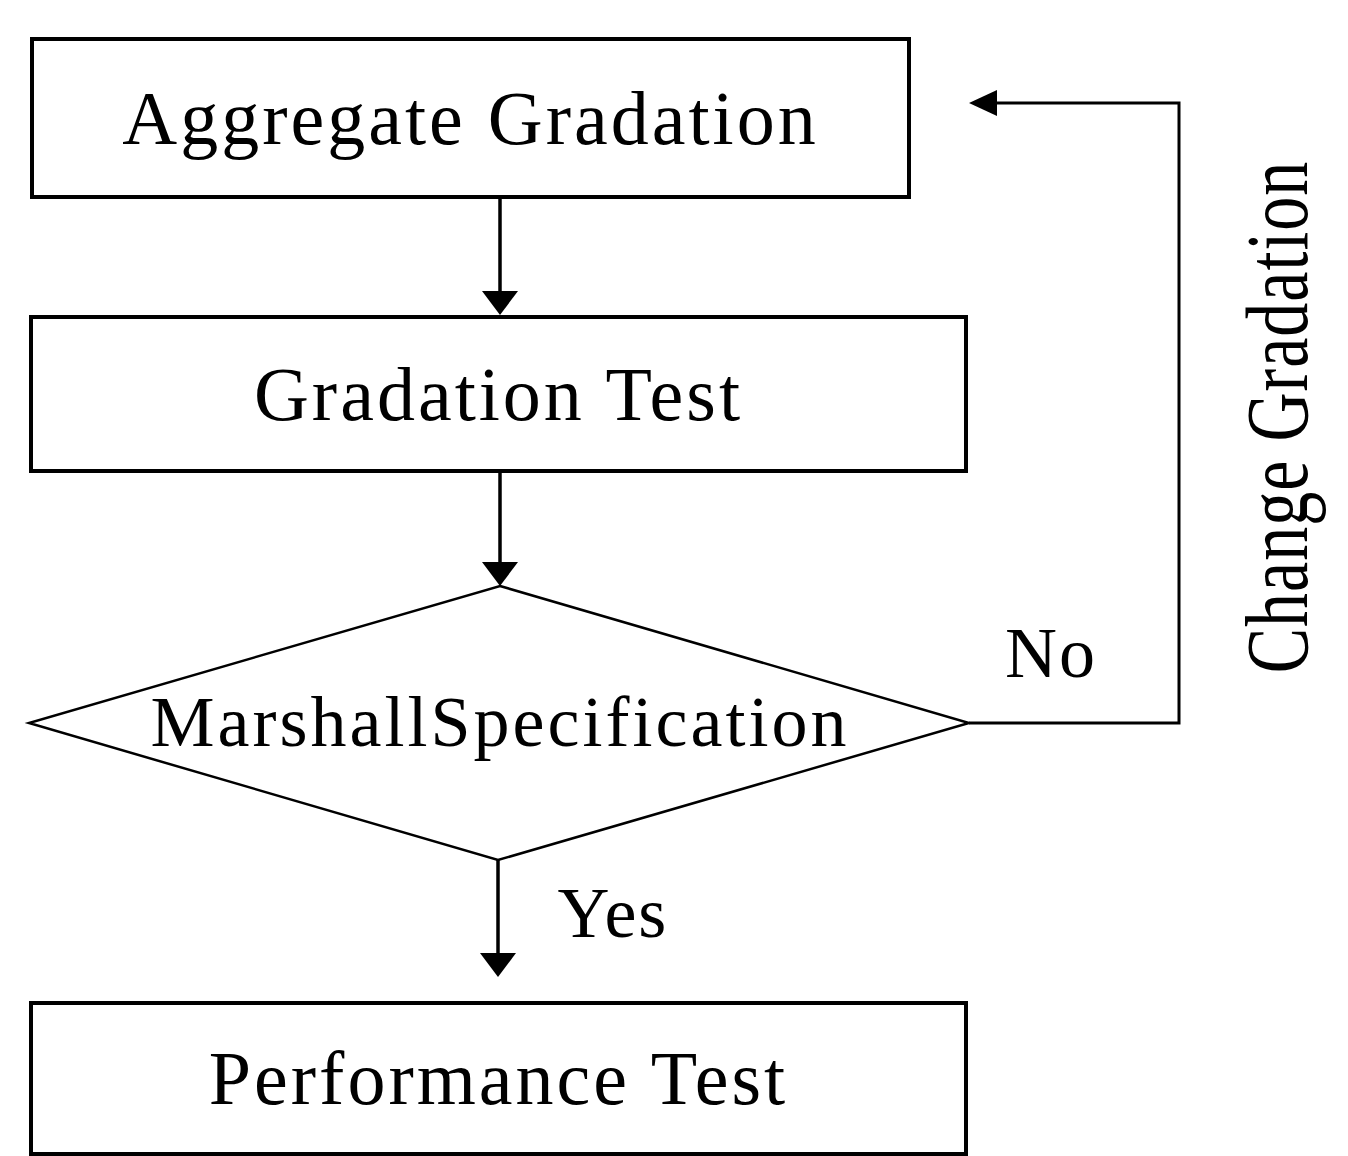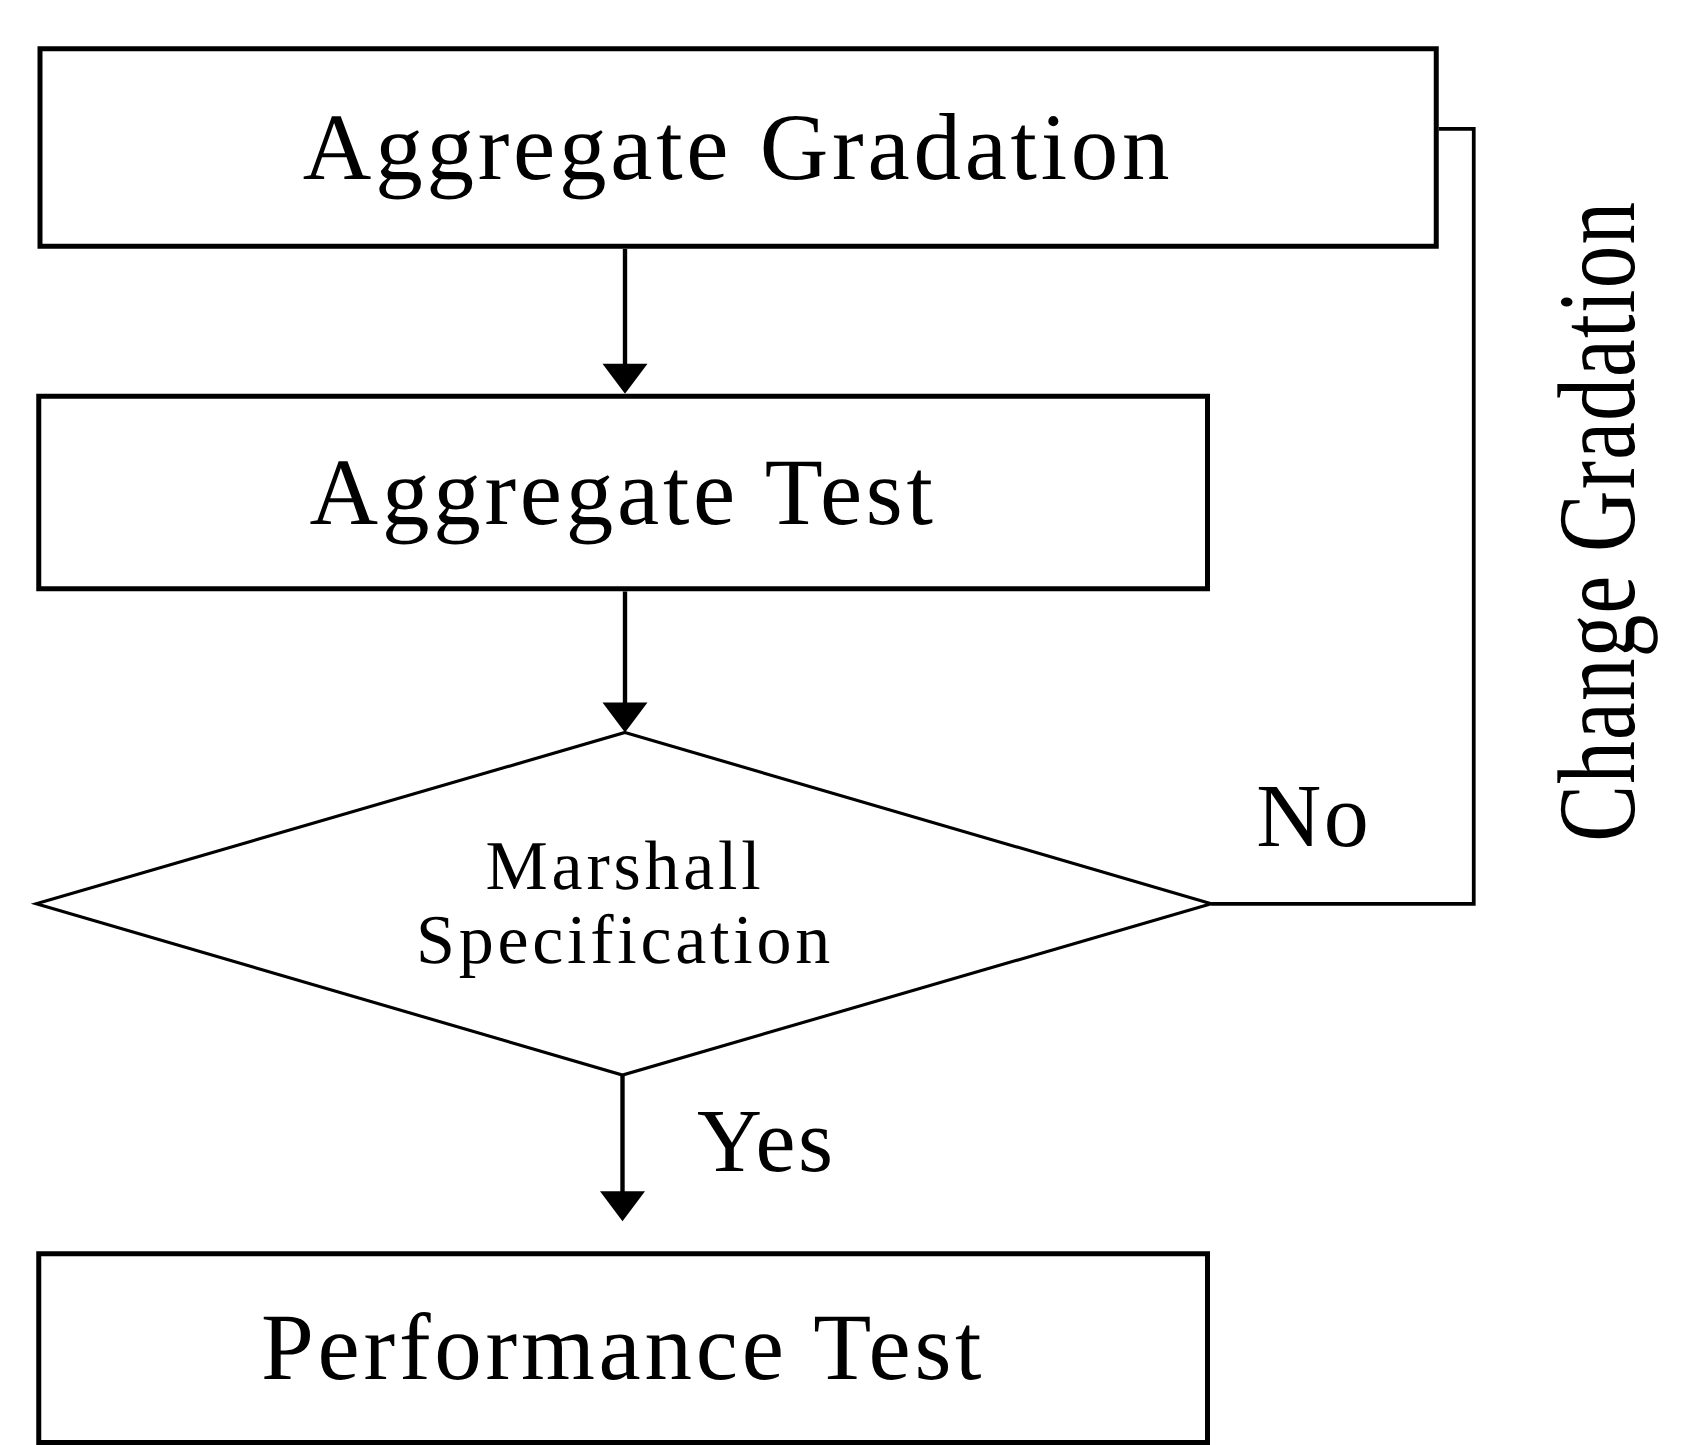--- a/index.html
+++ b/index.html
@@ -30,35 +30,35 @@
     background: #ffffff;
     display: flex;
     align-items: center;
     justify-content: center;
   }
   .node-box .node-label {
     font-size: 76px;
     letter-spacing: 3px;
     white-space: nowrap;
   }
-  .box-aggregate   { left: 30px;  top: 37px;  width: 1121px; height: 162px; }
+  .box-aggregate   { left: 30px;  top: 37px;  width: 881px; height: 162px; }
   .box-marshall    { left: 29px;  top: 315px; width: 939px; height: 158px; }
   .box-performance { left: 29px;  top: 977px; width: 939px; height: 155px; margin-top: 24px; }
 
   .decision-label {
     position: absolute;
     left: 100px;
     top: 586px;
     width: 800px;
     height: 274px;
     display: flex;
-    flex-direction: column;
+    flex-direction: row;
     align-items: center;
     justify-content: center;
-    font-size: 56px;
+    font-size: 72px;
     letter-spacing: 3px;
     line-height: 1.05;
     text-align: center;
     pointer-events: none;
   }
   .edge-label {
     position: absolute;
     display: flex;
     align-items: center;
     justify-content: center;
@@ -104,21 +104,21 @@
 
     <path d="M 969 723 H 1179 V 103 H 995" fill="none" stroke="#000000" stroke-width="3"></path>
     <polygon points="997,90 997,116 969,103" fill="#000000"></polygon>
   </svg>
 
   <div class="node-box box-aggregate">
     <span class="node-label">Aggregate Gradation</span>
   </div>
 
   <div class="node-box box-marshall">
-    <span class="node-label">Aggregate Test</span>
+    <span class="node-label">Gradation Test</span>
   </div>
 
   <div class="decision-label">
     <span>Marshall</span>
     <span>Specification</span>
   </div>
 
   <div class="node-box box-performance">
     <span class="node-label">Performance Test</span>
   </div>

